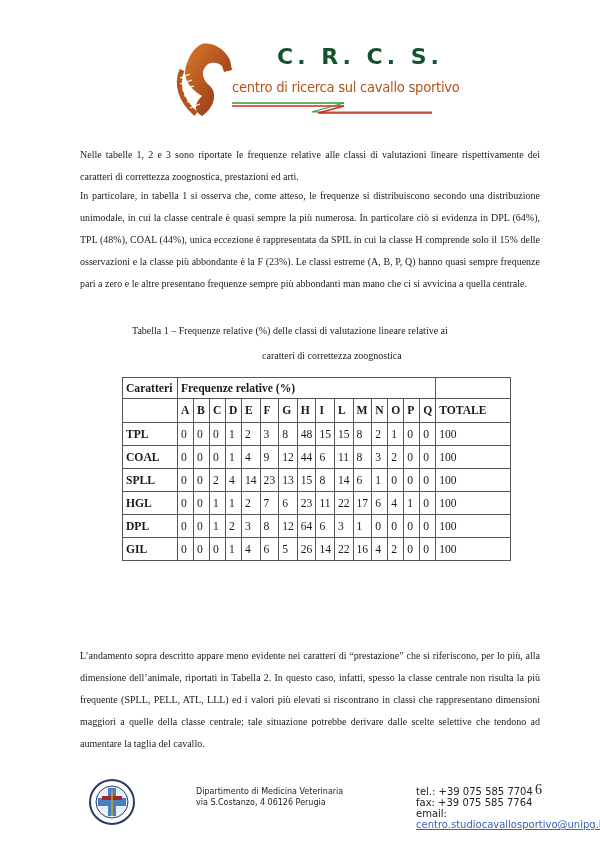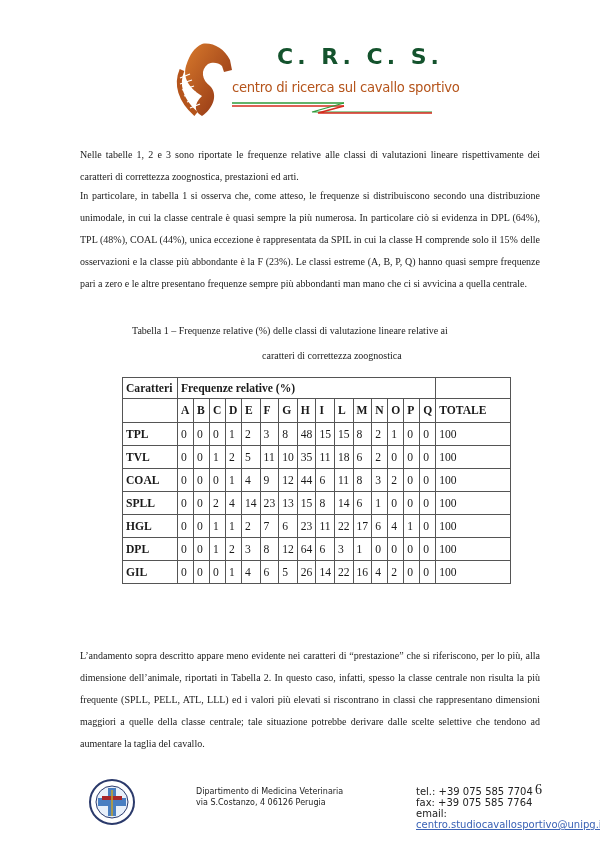--- a/index.html
+++ b/index.html
@@ -124,39 +124,20 @@
         <td class="num">15</td>
         <td class="num">15</td>
         <td class="num">8</td>
         <td class="num">2</td>
         <td class="num">1</td>
         <td class="num">0</td>
         <td class="num">0</td>
         <td class="tot">100</td>
       </tr>
       <tr>
-        <td class="rowlabel">TVL</td>
-        <td class="num">0</td>
-        <td class="num">0</td>
-        <td class="num">1</td>
-        <td class="num">2</td>
-        <td class="num">5</td>
-        <td class="num">11</td>
-        <td class="num">10</td>
-        <td class="num">35</td>
-        <td class="num">11</td>
-        <td class="num">18</td>
-        <td class="num">6</td>
-        <td class="num">2</td>
-        <td class="num">0</td>
-        <td class="num">0</td>
-        <td class="num">0</td>
-        <td class="tot">100</td>
-      </tr>
-      <tr>
         <td class="rowlabel">COAL</td>
         <td class="num">0</td>
         <td class="num">0</td>
         <td class="num">0</td>
         <td class="num">1</td>
         <td class="num">4</td>
         <td class="num">9</td>
         <td class="num">12</td>
         <td class="num">44</td>
         <td class="num">6</td>

